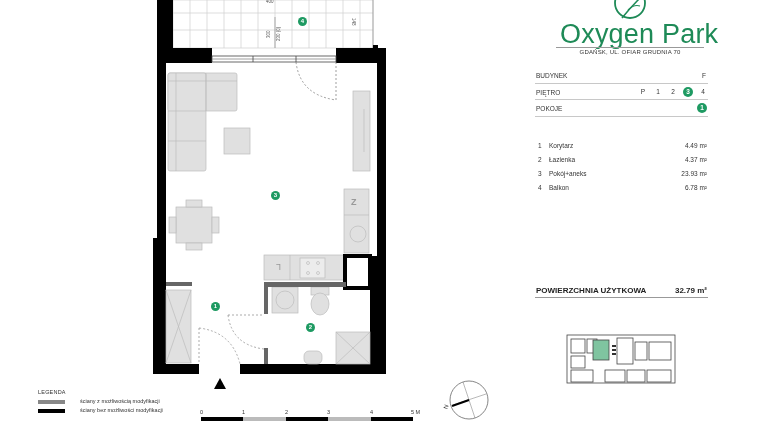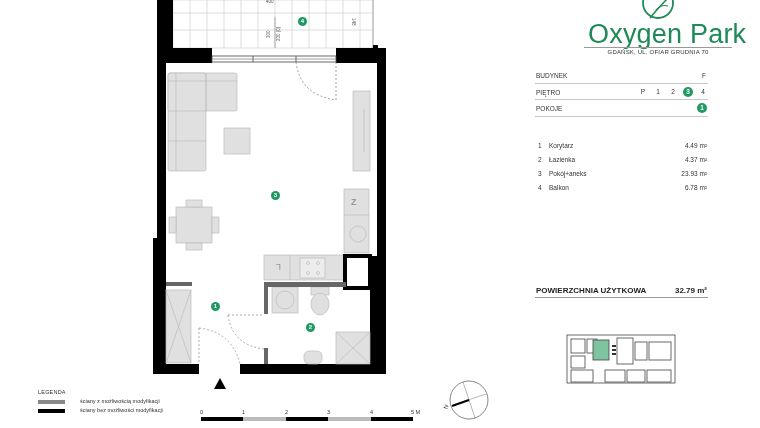--- a/index.html
+++ b/index.html
@@ -18,21 +18,21 @@
   .legend-swatch { position: absolute; left: 0; top: 1px; width: 27px; height: 4px; }
   .legend-label { position: absolute; left: 42px; top: -1px; font-size: 5.5px; color: #333; white-space: nowrap; }
 
   .scale { position: absolute; left: 200px; top: 409px; }
   .scale-tick { position: absolute; top: 0; font-size: 5.5px; color: #333; }
   .scale-bar { position: absolute; top: 8px; height: 4px; }
 
   .compass { position: absolute; left: 440px; top: 375px; width: 50px; height: 50px; }
 
   
-  .logo { position: absolute; left: 584px; top: 0; width: 160px; height: 60px; }
+  .logo { position: absolute; left: 556px; top: 0; width: 160px; height: 60px; }
   .logo-text { position: absolute; left: 4px; top: 19px; font-size: 27px; color: #1e8a57; letter-spacing: 0.2px; font-weight: normal; white-space: nowrap; }
   .logo-rule { position: absolute; left: 0; top: 47px; width: 148px; height: 1px; background: #999; }
   .logo-addr { position: absolute; left: 0; top: 49px; width: 148px; text-align: center; font-size: 6px; color: #333; letter-spacing: 0.2px; }
 
   .info { position: absolute; left: 535px; top: 67px; width: 173px; }
   .info-row { position: relative; height: 16.5px; border-bottom: 1px solid #c8c8c8; font-size: 6.5px; color: #333; }
   .info-label { position: absolute; left: 1px; top: 5px; }
   .info-value { position: absolute; right: 2px; top: 5px; }
   .info-value.big { font-size: 9px; font-weight: bold; top: 3px; color: #222; }
   .floors { position: absolute; right: 0; top: 3px; height: 10px; }

